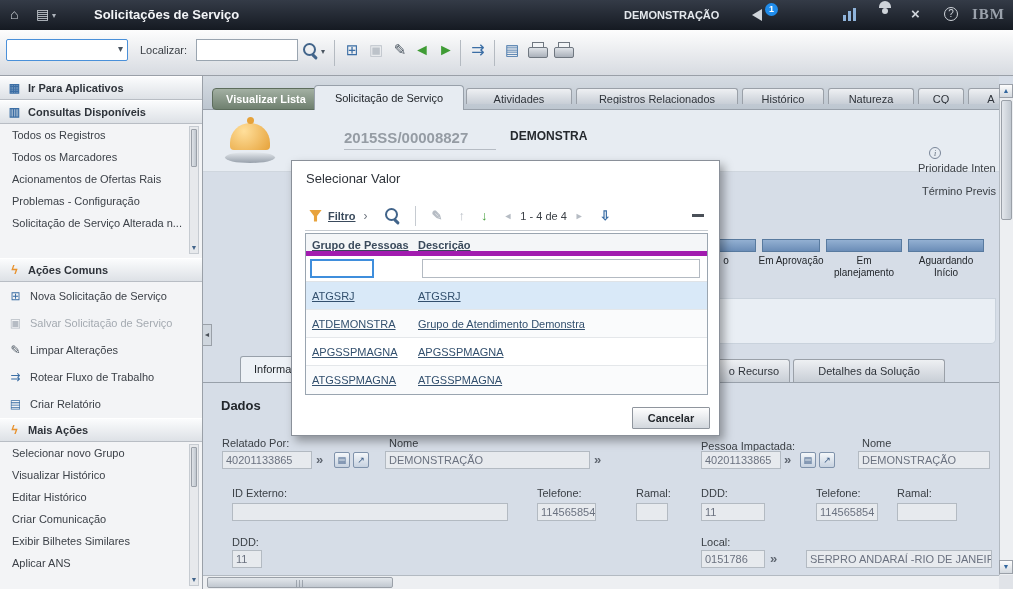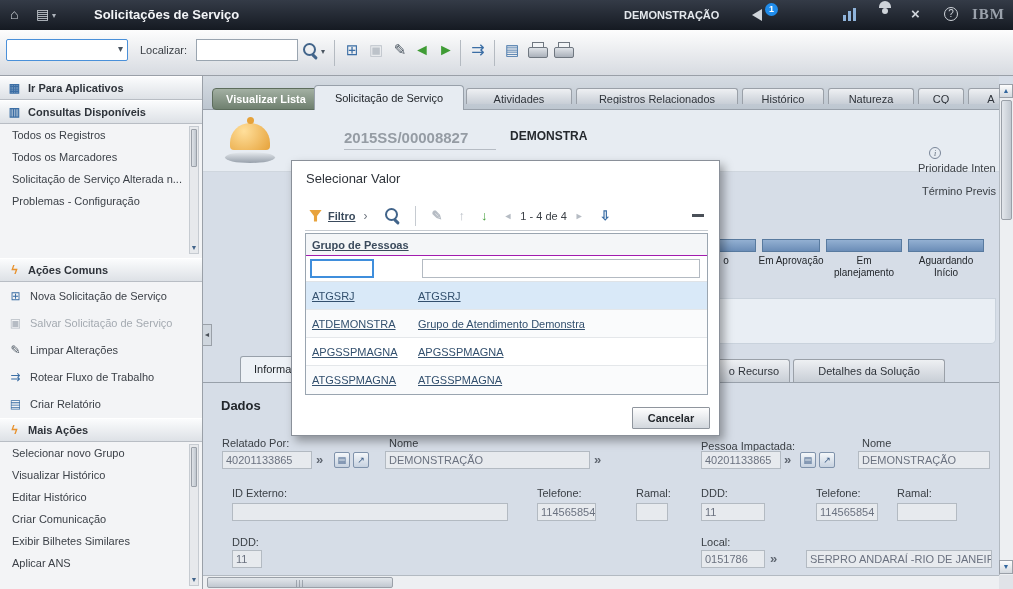--- a/index.html
+++ b/index.html
@@ -111,21 +111,21 @@
 .dlg-title{position:absolute;left:14px;top:10px;font-size:13px;color:#2e333a}
 .dlg-tbar{position:absolute;left:13px;top:40px;width:403px;height:30px;display:flex;align-items:center;
           border-bottom:1px solid #c6cbd1}
 .funnel{width:13px;height:12px;background:#e8a33d;margin-left:4px;
         clip-path:polygon(0 0,100% 0,62% 55%,62% 100%,38% 100%,38% 55%)}
 .flink{margin-left:6px;color:#3a4a5c;font-weight:bold;text-decoration:underline;cursor:pointer}
 .dsep{width:1px;height:20px;background:#c6cbd1;margin-left:14px}
 .dico{margin-left:16px;font-size:13px;font-weight:bold;cursor:pointer;line-height:14px}
 .minbar{width:12px;height:3px;background:#4a5058;margin-left:auto;margin-right:4px;cursor:pointer}
 .dtable{position:absolute;left:13px;top:72px;width:403px;border:1px solid #9aa5b0}
-.dhead{display:flex;height:22px;align-items:center;background:#f4f6f8;border-bottom:1px solid #a21caf}
+.dhead{display:flex;height:22px;align-items:flex-end;background:#f4f6f8;border-bottom:5px solid #a21caf}
 .dh1{width:112px;padding-left:6px}
 .dh2{flex:1}
 .dhl{color:#3a4a5c;font-weight:bold;text-decoration:underline;cursor:pointer}
 .dfilter{display:flex;height:26px;align-items:center;background:#fff;border-bottom:1px solid #dfe3e7}
 .fin1{margin-left:4px;width:64px;height:19px;border:2px solid #3f8edc;font:11px "Liberation Sans",sans-serif;padding:0 3px}
 .fin2{margin-left:48px;width:278px;height:19px;border:1px solid #b3bac2;font:11px "Liberation Sans",sans-serif;padding:0 3px}
 .drow{display:flex;height:28px;align-items:center;border-bottom:1px solid #e4e7ea;cursor:pointer}
 .dc1{width:112px;padding-left:6px;overflow:hidden;white-space:nowrap}
 .dc2{flex:1;overflow:hidden;white-space:nowrap}
 .dlink{color:#33506e;text-decoration:underline;cursor:pointer}
@@ -196,22 +196,23 @@
       <span class="sicon blue">▦</span>
       <span>Ir Para Aplicativos</span>
     </div>
     <div class="side-h">
       <span class="sicon blue">▥</span>
       <span>Consultas Disponíveis</span>
     </div>
     <div class="slist" style="height:134px">
       <div class="side-item">Todos os Registros</div>
       <div class="side-item">Todos os Marcadores</div>
+      <div class="side-item">Acionamentos de Ofertas Rais</div>
+      <div class="side-item">Problemas - Configuração</div>
       <div class="side-item">Solicitação de Serviço Alterada n...</div>
-      <div class="side-item">Problemas - Configuração</div>
       <div class="mini-track" style="top:2px;height:128px">
         <div class="mini-thumb" style="top:2px;height:38px"></div>
         <div class="mini-arrow" style="bottom:0">▼</div>
       </div>
     </div>
     <div class="side-h">
       <span class="sicon orange">ϟ</span>
       <span>Ações Comuns</span>
     </div>
     <div class="slist" style="height:136px">
@@ -351,20 +352,21 @@
       <span class="dico" style="color:#3f9c35">↓</span>
       <span class="dico" style="color:#b6bcc4;font-size:9px">◄</span>
       <span style="margin-left:8px;color:#3b4046">1 - 4 de 4</span>
       <span class="dico" style="color:#b6bcc4;font-size:9px;margin-left:8px">►</span>
       <span class="dico" style="color:#3b6ea5">⇩</span>
       <span class="minbar"></span>
     </div>
     <div class="dtable">
       <div class="dhead">
         <span class="dh1"><span class="dhl">Grupo de Pessoas</span></span>
+        <span class="dh2"><span class="dhl">Descrição</span></span>
       </div>
       <div class="dfilter">
         <input class="fin1" style="">
         <input class="fin2" style="">
       </div>
       <div class="drow sel">
         <span class="dc1"><span class="dlink">ATGSRJ</span></span>
         <span class="dc2"><span class="dlink">ATGSRJ</span></span>
       </div>
       <div class="drow alt">

